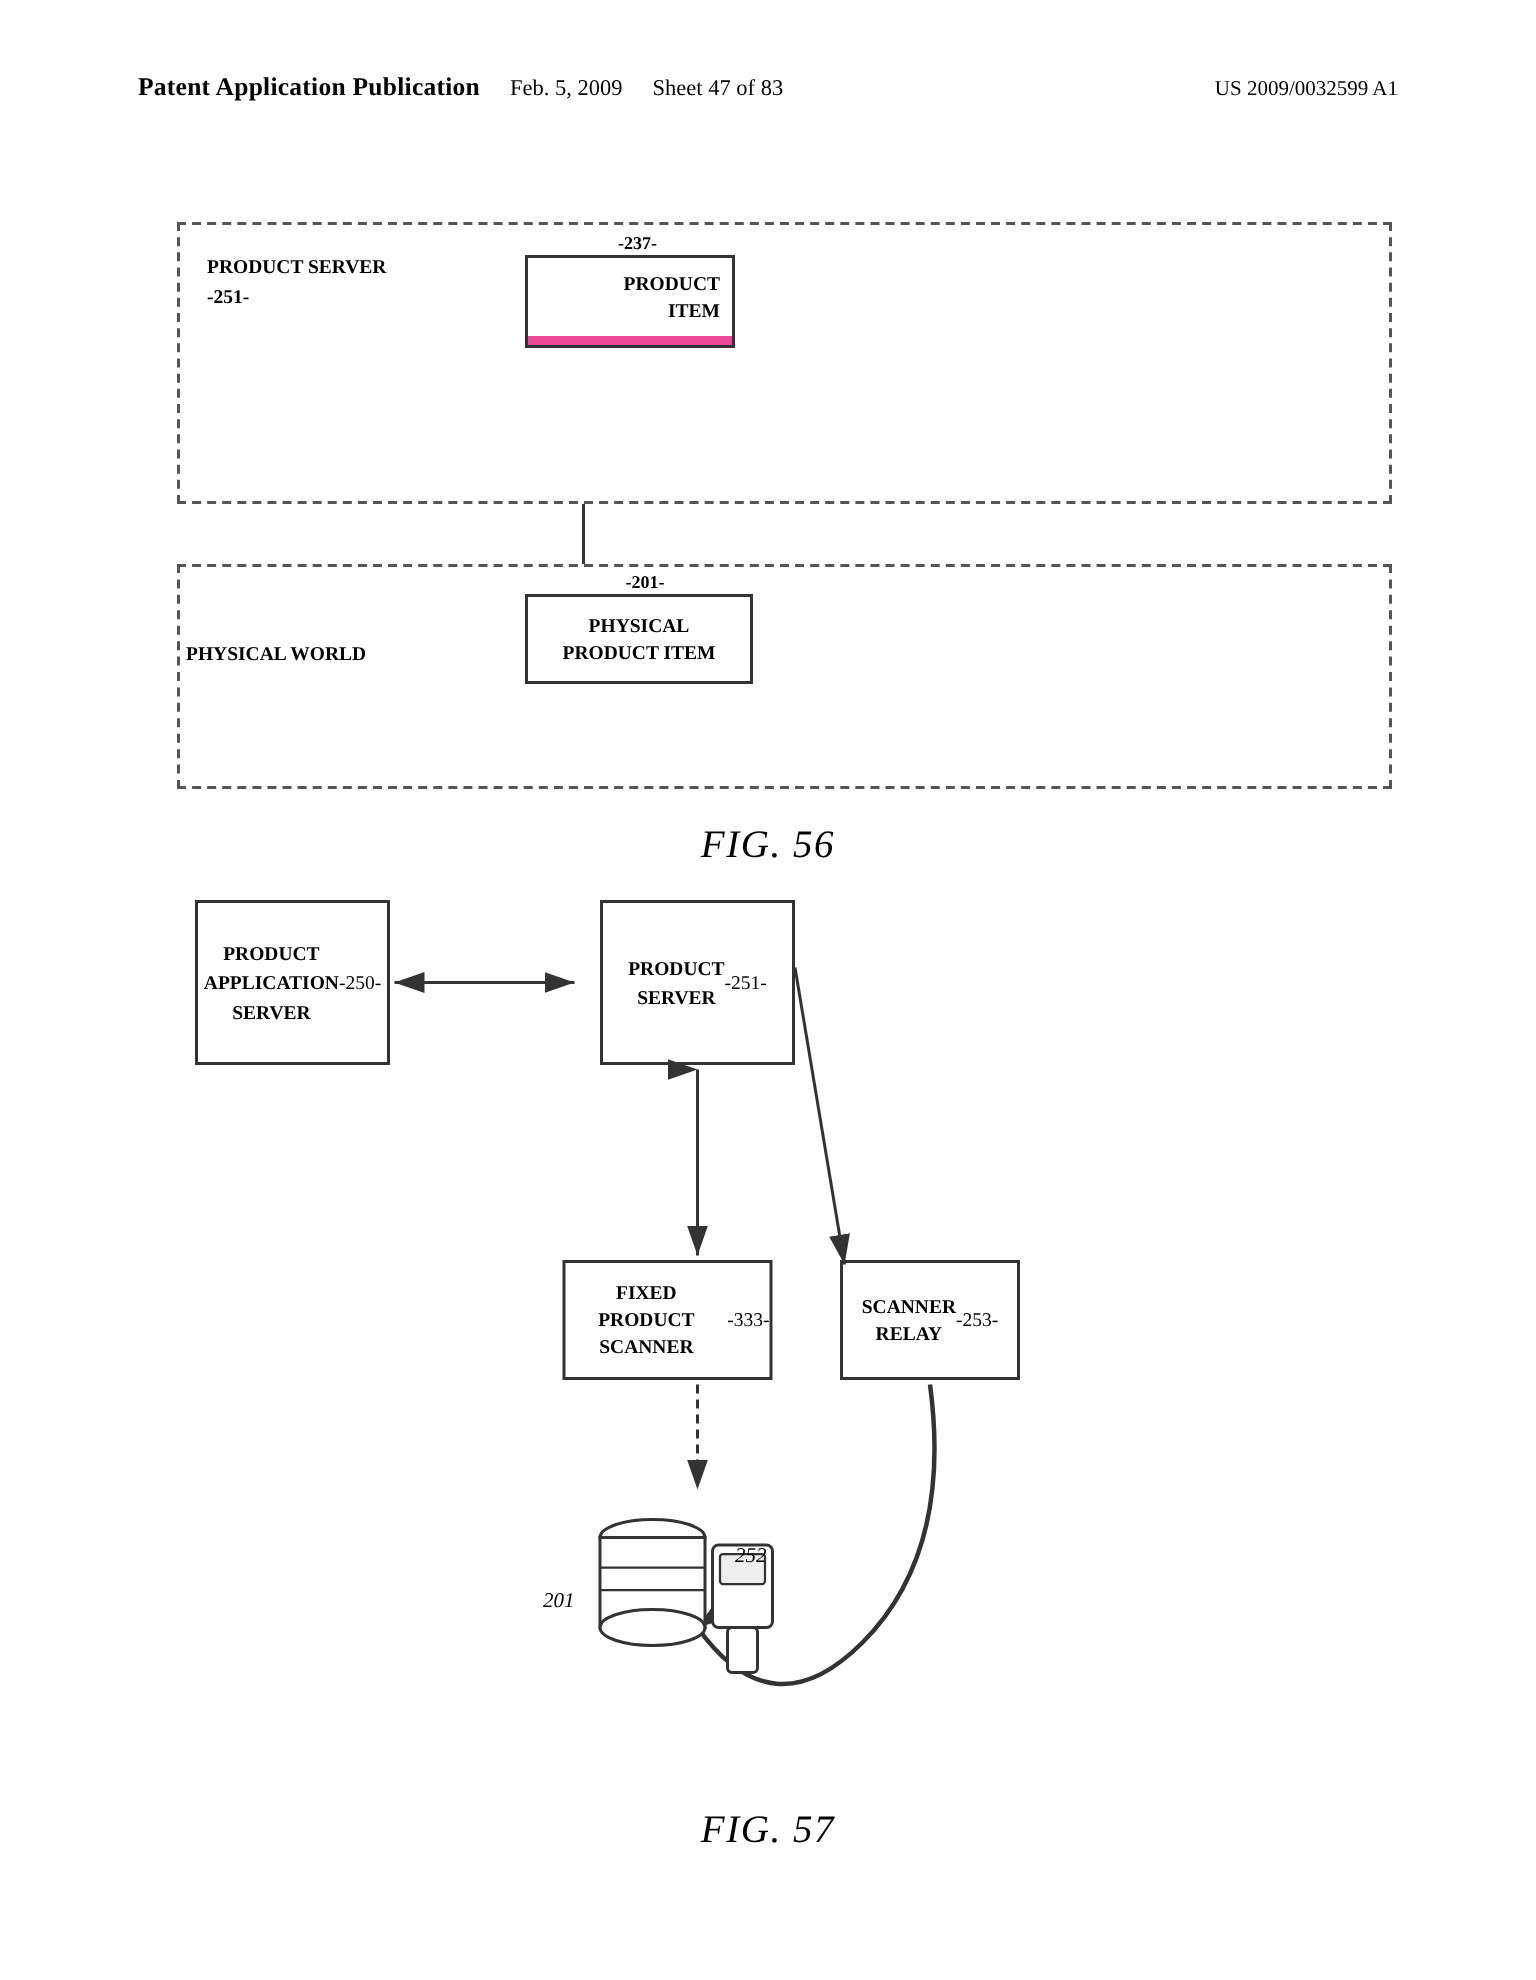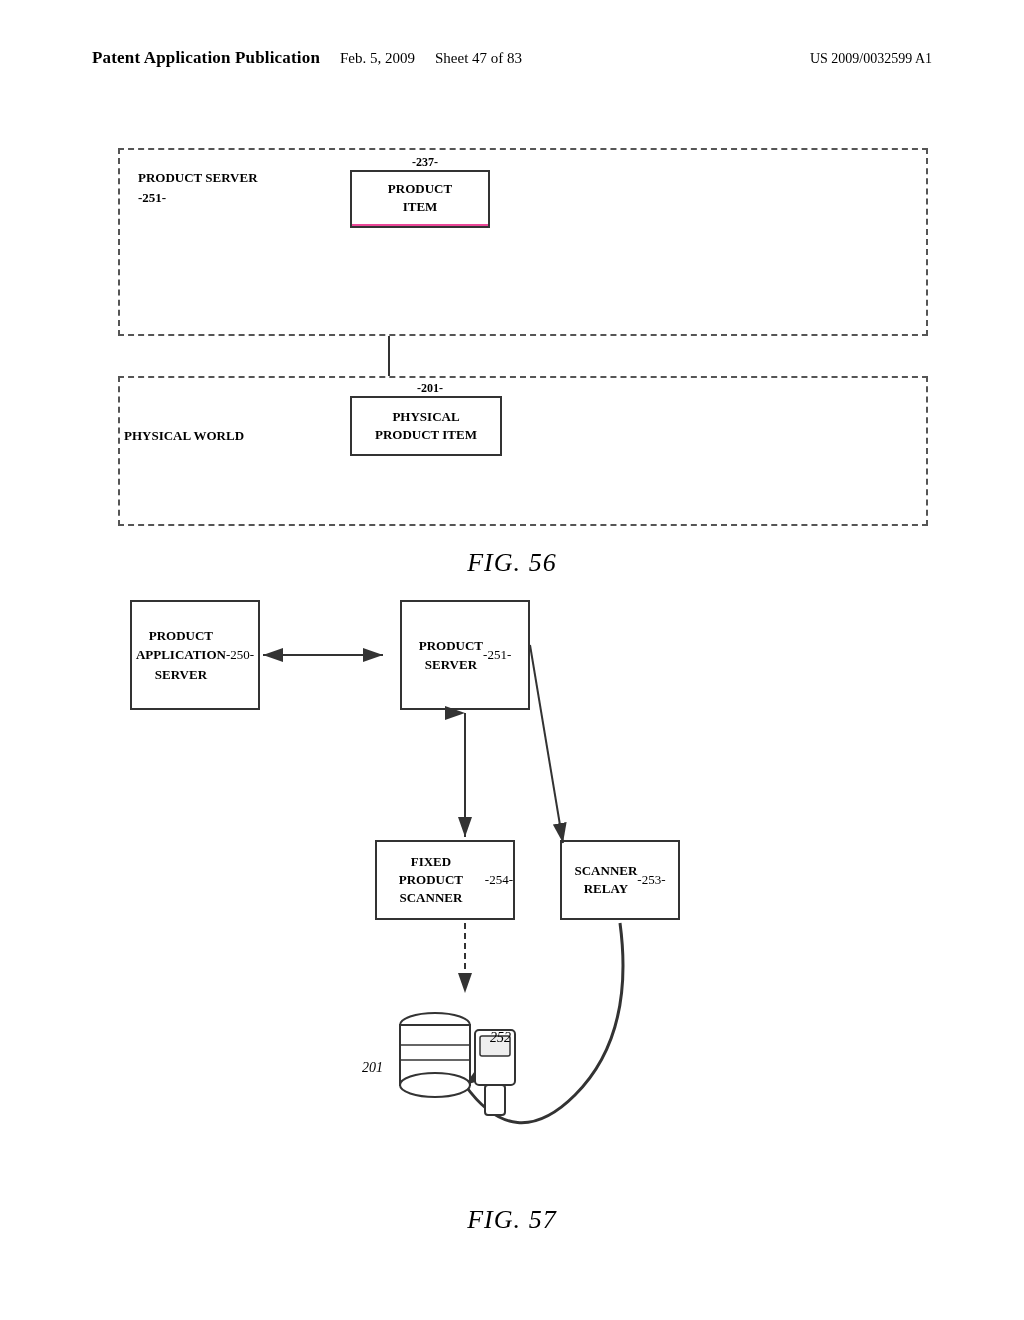--- a/index.html
+++ b/index.html
@@ -48,21 +48,21 @@
   <span class="header-right">US 2009/0032599 A1</span>
 </div>
 
 <div style="position:absolute; top:148px; left:118px; width:810px; height:188px; border:2px dashed #555;">
   <span style="position:absolute; top:18px; left:18px; font-size:13px; font-weight:bold; line-height:1.5;">
     <span>PRODUCT SERVER</span><br>
     <span>-251-</span>
   </span>
 
   <div style="position:absolute; top:20px; left:230px; width:140px; border:2px solid #333;">
-    <div style="padding:8px; text-align:center; font-size:13px; font-weight:bold; line-height:1.4; border-bottom:2px solid #ec4899; position:relative;">
+    <div style="padding:8px; text-align:right; font-size:13px; font-weight:bold; line-height:1.4; border-bottom:6px solid #ec4899; position:relative;">
       <span style="position:absolute; top:-18px; left:60px; font-size:12px;">-237-</span>
       PRODUCT<br>ITEM
     </div>
   </div>
 </div>
 
 <div style="position:absolute; top:336px; left:388px; width:2px; height:40px; background:#333;"></div>
 
 <div style="position:absolute; top:376px; left:118px; width:810px; height:150px; border:2px dashed #555;">
   <span style="position:absolute; top:50px; left:4px; font-size:13px; font-weight:bold;">PHYSICAL WORLD</span>
@@ -77,21 +77,21 @@
 
 <div style="position:absolute; top:600px; left:130px; width:130px; height:110px; border:2px solid #333; display:flex; align-items:center; justify-content:center; text-align:center; font-size:13px; font-weight:bold; line-height:1.5;">
   PRODUCT<br>APPLICATION<br>SERVER<br><span style="font-weight:normal;">-250-</span>
 </div>
 
 <div style="position:absolute; top:600px; left:400px; width:130px; height:110px; border:2px solid #333; display:flex; align-items:center; justify-content:center; text-align:center; font-size:13px; font-weight:bold; line-height:1.5;">
   PRODUCT<br>SERVER<br><span style="font-weight:normal;">-251-</span>
 </div>
 
 <div style="position:absolute; top:840px; left:375px; width:140px; height:80px; border:2px solid #333; display:flex; align-items:center; justify-content:flex-end; text-align:center; font-size:13px; font-weight:bold; line-height:1.4;">
-  FIXED PRODUCT<br>SCANNER<br><span style="font-weight:normal;">-254-</span>
+  FIXED PRODUCT<br>SCANNER<br><span style="font-weight:normal;">-333-</span>
 </div>
 
 <div style="position:absolute; top:840px; left:560px; width:120px; height:80px; border:2px solid #333; display:flex; align-items:center; justify-content:center; text-align:center; font-size:13px; font-weight:bold; line-height:1.4;">
   SCANNER<br>RELAY<br><span style="font-weight:normal;">-253-</span>
 </div>
 
 <svg style="position:absolute; top:595px; left:115px; width:550px; height:600px; overflow:visible;">
   <defs>
     <marker id="arrowhead" markerWidth="10" markerHeight="7" refX="10" refY="3.5" orient="auto">
       <polygon points="0 0, 10 3.5, 0 7" fill="#333"></polygon>

